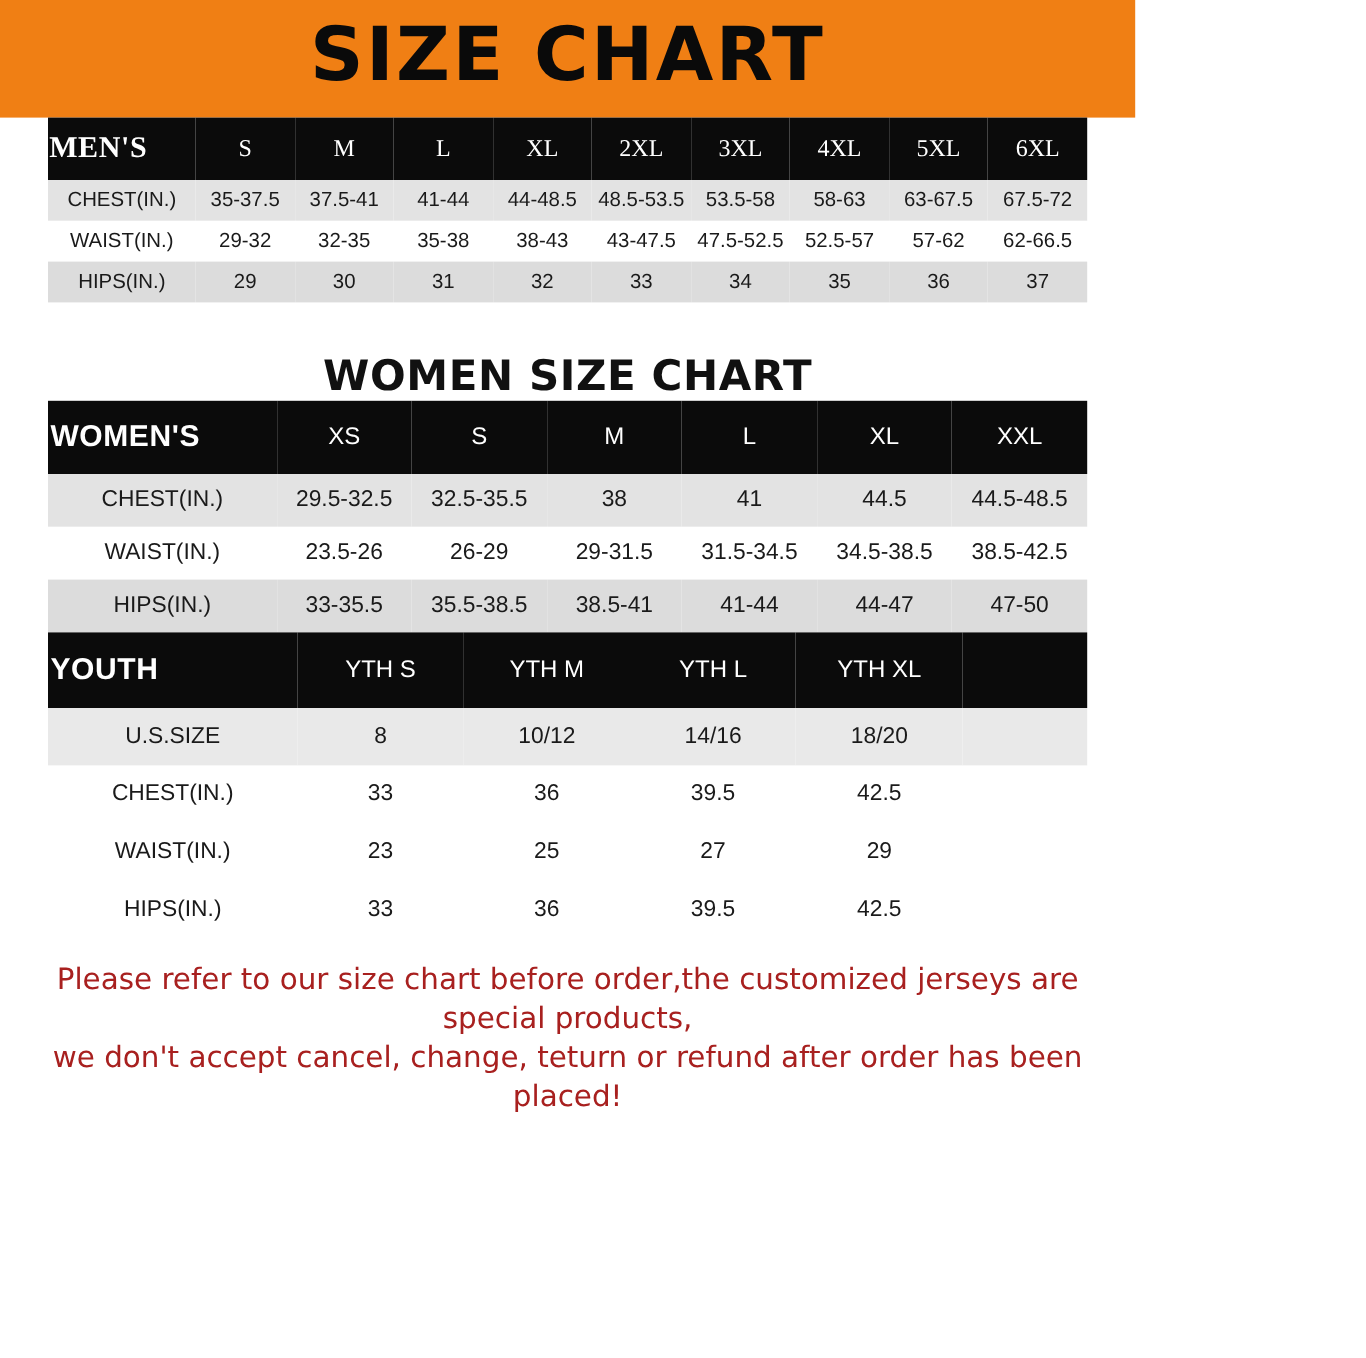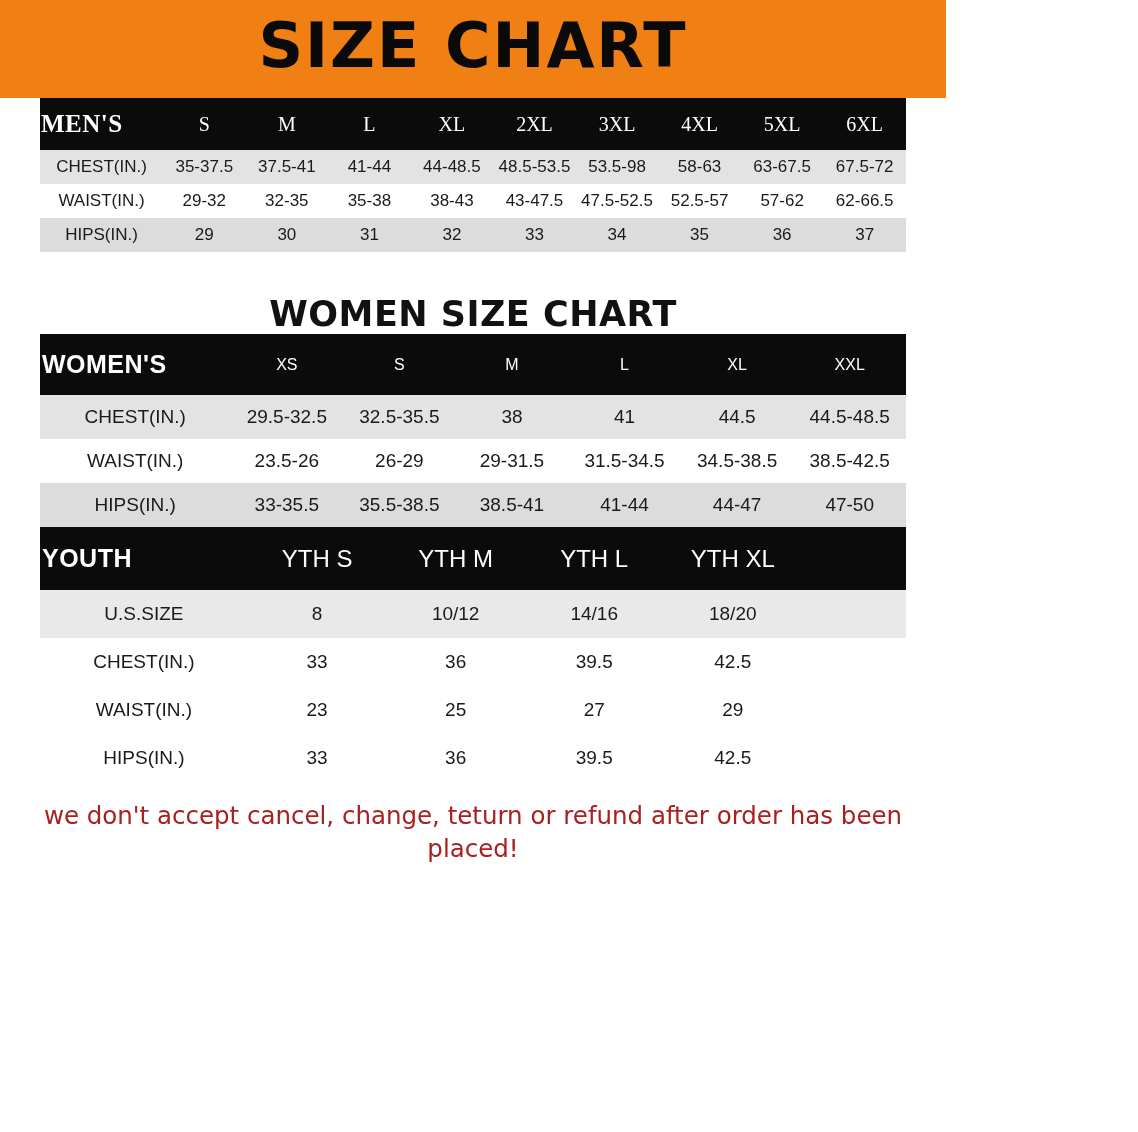--- a/index.html
+++ b/index.html
@@ -103,26 +103,26 @@
   .row-shade-a { background: #e3e3e3; }
   .row-shade-b { background: #ffffff; }
   .row-shade-c { background: #dcdcdc; }
 
   
   #men-table td { font-size: 17px; padding: 7px 1px; }
   #men-table .hdr-row th { font-size: 20px; padding: 12px 1px; font-family: Liberation Serif, serif; }
   #men-table .hdr-row th.corner { font-size: 25px; }
 
   
-  #women-table .hdr-row th { font-size: 16px; padding: 16px 2px; }
+  #women-table .hdr-row th { font-size: 20px; padding: 16px 2px; }
   #women-table .hdr-row th.corner { font-size: 25px; }
   #women-table td { font-size: 19px; padding: 11px 2px; }
 
   
-  #youth-table .hdr-row th { font-size: 24px; padding: 17px 2px; }
+  #youth-table .hdr-row th { font-size: 20px; padding: 17px 2px; }
   #youth-table .hdr-row th.corner { font-size: 25px; }
   #youth-table td { font-size: 19px; padding: 13px 2px; }
   #youth-table tbody tr { background: #ffffff; }
   #youth-table tbody tr.first { background: #e9e9e9; }
 
   
   .note {
     margin: 18px 40px 0 40px;
     color: #a8201f;
     font-family: "DejaVu Sans", sans-serif;
@@ -162,21 +162,21 @@
         </tr>
       </thead>
       <tbody>
         <tr class="row-shade-a">
           <td class="label">CHEST(IN.)</td>
           <td>35-37.5</td>
           <td>37.5-41</td>
           <td>41-44</td>
           <td>44-48.5</td>
           <td>48.5-53.5</td>
-          <td>53.5-98</td>
+          <td>53.5-58</td>
           <td>58-63</td>
           <td>63-67.5</td>
           <td>67.5-72</td>
         </tr>
         <tr class="row-shade-b">
           <td class="label">WAIST(IN.)</td>
           <td>29-32</td>
           <td>32-35</td>
           <td>35-38</td>
           <td>38-43</td>
@@ -300,16 +300,17 @@
           <td>36</td>
           <td>39.5</td>
           <td>42.5</td>
           <td></td>
         </tr>
       </tbody>
     </table>
   </div>
 
   <div class="note">
+    <span>Please refer to our size chart before order,the customized jerseys are special products,</span>
     <span>we don't accept cancel, change, teturn or refund after order has been placed!</span>
   </div>
 
 </div>
 
 </body></html>

